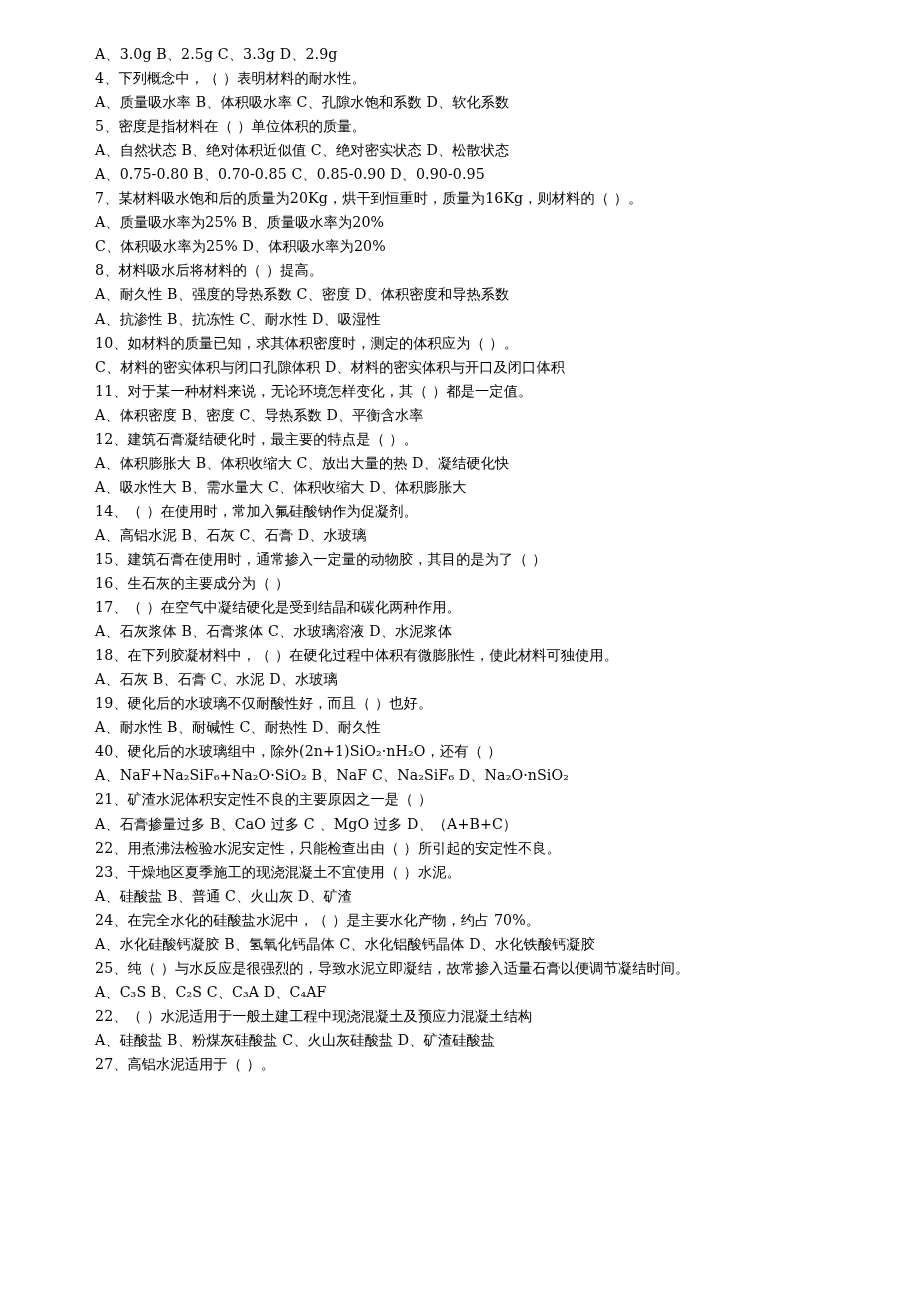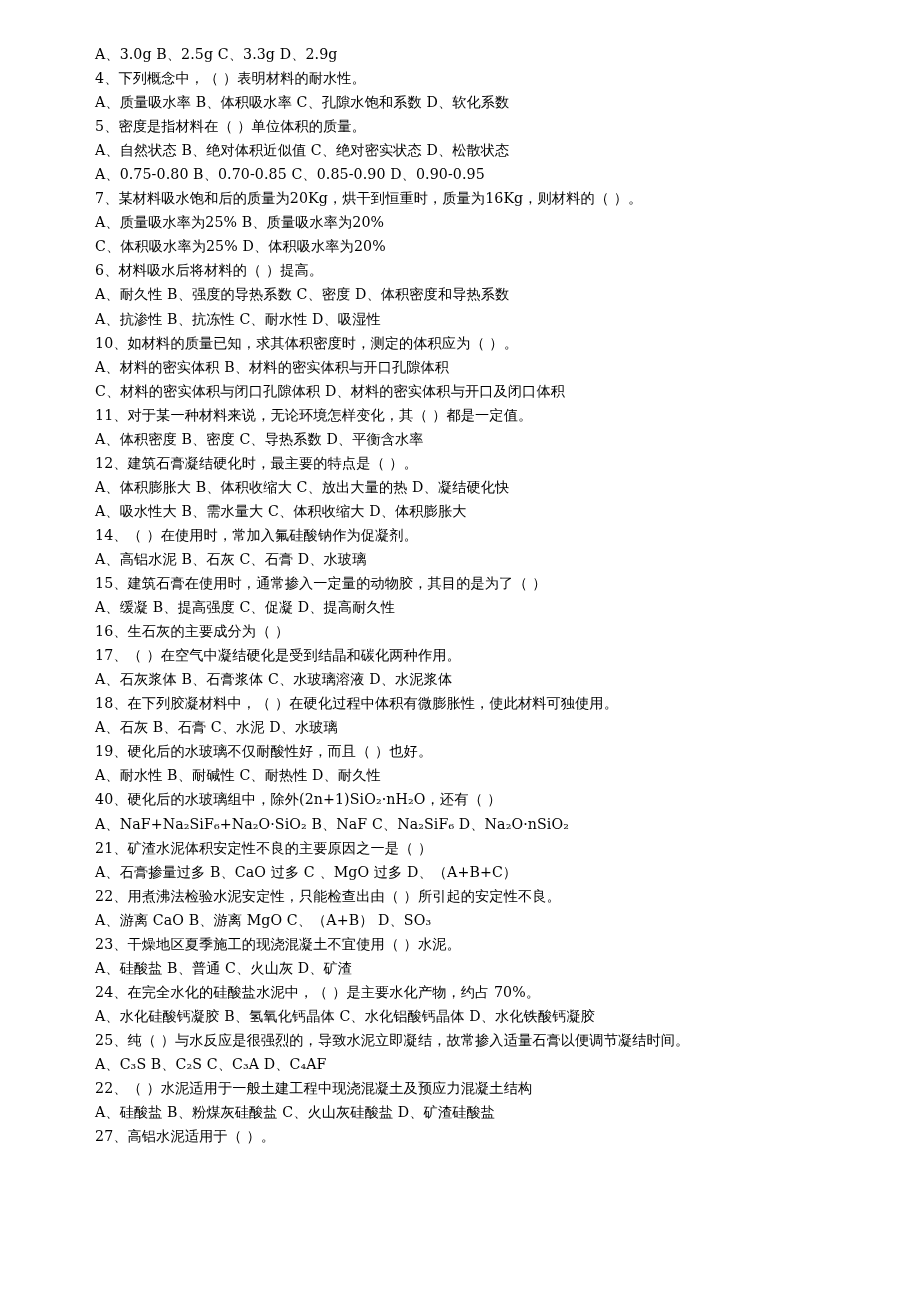--- a/index.html
+++ b/index.html
@@ -44,48 +44,45 @@
   <div id="lines">
       <span class="ln">A、3.0g        B、2.5g      C、3.3g        D、2.9g</span>
       <span class="ln">4、下列概念中，（        ）表明材料的耐水性。</span>
       <span class="ln">A、质量吸水率    B、体积吸水率       C、孔隙水饱和系数     D、软化系数</span>
       <span class="ln">5、密度是指材料在（        ）单位体积的质量。</span>
       <span class="ln">A、自然状态     B、绝对体积近似值     C、绝对密实状态    D、松散状态</span>
       <span class="ln">A、0.75-0.80      B、0.70-0.85        C、0.85-0.90      D、0.90-0.95</span>
       <span class="ln">7、某材料吸水饱和后的质量为20Kg，烘干到恒重时，质量为16Kg，则材料的（       ）。</span>
       <span class="ln">A、质量吸水率为25%                    B、质量吸水率为20%</span>
       <span class="ln">C、体积吸水率为25%                    D、体积吸水率为20%</span>
-      <span class="ln">6、材料吸水后将材料的（    ）提高。</span>
+      <span class="ln">8、材料吸水后将材料的（    ）提高。</span>
       <span class="ln">A、耐久性        B、强度的导热系数    C、密度      D、体积密度和导热系数</span>
       <span class="ln">A、抗渗性      B、抗冻性     C、耐水性       D、吸湿性</span>
       <span class="ln">10、如材料的质量已知，求其体积密度时，测定的体积应为（        ）。</span>
-      <span class="ln">A、材料的密实体积         B、材料的密实体积与开口孔隙体积</span>
       <span class="ln">C、材料的密实体积与闭口孔隙体积      D、材料的密实体积与开口及闭口体积</span>
       <span class="ln">11、对于某一种材料来说，无论环境怎样变化，其（    ）都是一定值。</span>
       <span class="ln">A、体积密度     B、密度      C、导热系数       D、平衡含水率</span>
       <span class="ln">12、建筑石膏凝结硬化时，最主要的特点是（        ）。</span>
       <span class="ln">A、体积膨胀大     B、体积收缩大     C、放出大量的热     D、凝结硬化快</span>
       <span class="ln">A、吸水性大     B、需水量大     C、体积收缩大     D、体积膨胀大</span>
       <span class="ln">14、（     ）在使用时，常加入氟硅酸钠作为促凝剂。</span>
       <span class="ln">A、高铝水泥    B、石灰    C、石膏    D、水玻璃</span>
       <span class="ln">15、建筑石膏在使用时，通常掺入一定量的动物胶，其目的是为了（     ）</span>
-      <span class="ln">A、缓凝      B、提高强度    C、促凝    D、提高耐久性</span>
       <span class="ln">16、生石灰的主要成分为（       ）</span>
       <span class="ln">17、（      ）在空气中凝结硬化是受到结晶和碳化两种作用。</span>
       <span class="ln">A、石灰浆体     B、石膏浆体    C、水玻璃溶液    D、水泥浆体</span>
       <span class="ln">18、在下列胶凝材料中，（      ）在硬化过程中体积有微膨胀性，使此材料可独使用。</span>
       <span class="ln">A、石灰     B、石膏     C、水泥     D、水玻璃</span>
       <span class="ln">19、硬化后的水玻璃不仅耐酸性好，而且（      ）也好。</span>
       <span class="ln">A、耐水性    B、耐碱性    C、耐热性     D、耐久性</span>
       <span class="ln">40、硬化后的水玻璃组中，除外(2n+1)SiO₂·nH₂O，还有（      ）</span>
       <span class="ln">A、NaF+Na₂SiF₆+Na₂O·SiO₂    B、NaF    C、Na₂SiF₆    D、Na₂O·nSiO₂</span>
       <span class="ln">21、矿渣水泥体积安定性不良的主要原因之一是（     ）</span>
       <span class="ln">A、石膏掺量过多    B、CaO 过多     C 、MgO 过多      D、（A+B+C）</span>
       <span class="ln">22、用煮沸法检验水泥安定性，只能检查出由（      ）所引起的安定性不良。</span>
-      <span class="ln">A、游离 CaO       B、游离 MgO     C、（A+B）  D、SO₃</span>
       <span class="ln">23、干燥地区夏季施工的现浇混凝土不宜使用（     ）水泥。</span>
       <span class="ln">A、硅酸盐      B、普通     C、火山灰    D、矿渣</span>
       <span class="ln">24、在完全水化的硅酸盐水泥中，（     ）是主要水化产物，约占 70%。</span>
       <span class="ln">A、水化硅酸钙凝胶 B、氢氧化钙晶体 C、水化铝酸钙晶体 D、水化铁酸钙凝胶</span>
       <span class="ln">25、纯（     ）与水反应是很强烈的，导致水泥立即凝结，故常掺入适量石膏以便调节凝结时间。</span>
       <span class="ln">A、C₃S     B、C₂S     C、C₃A     D、C₄AF</span>
       <span class="ln">22、（     ）水泥适用于一般土建工程中现浇混凝土及预应力混凝土结构</span>
       <span class="ln">A、硅酸盐      B、粉煤灰硅酸盐   C、火山灰硅酸盐   D、矿渣硅酸盐</span>
       <span class="ln">27、高铝水泥适用于（      ）。</span>
     </div>

